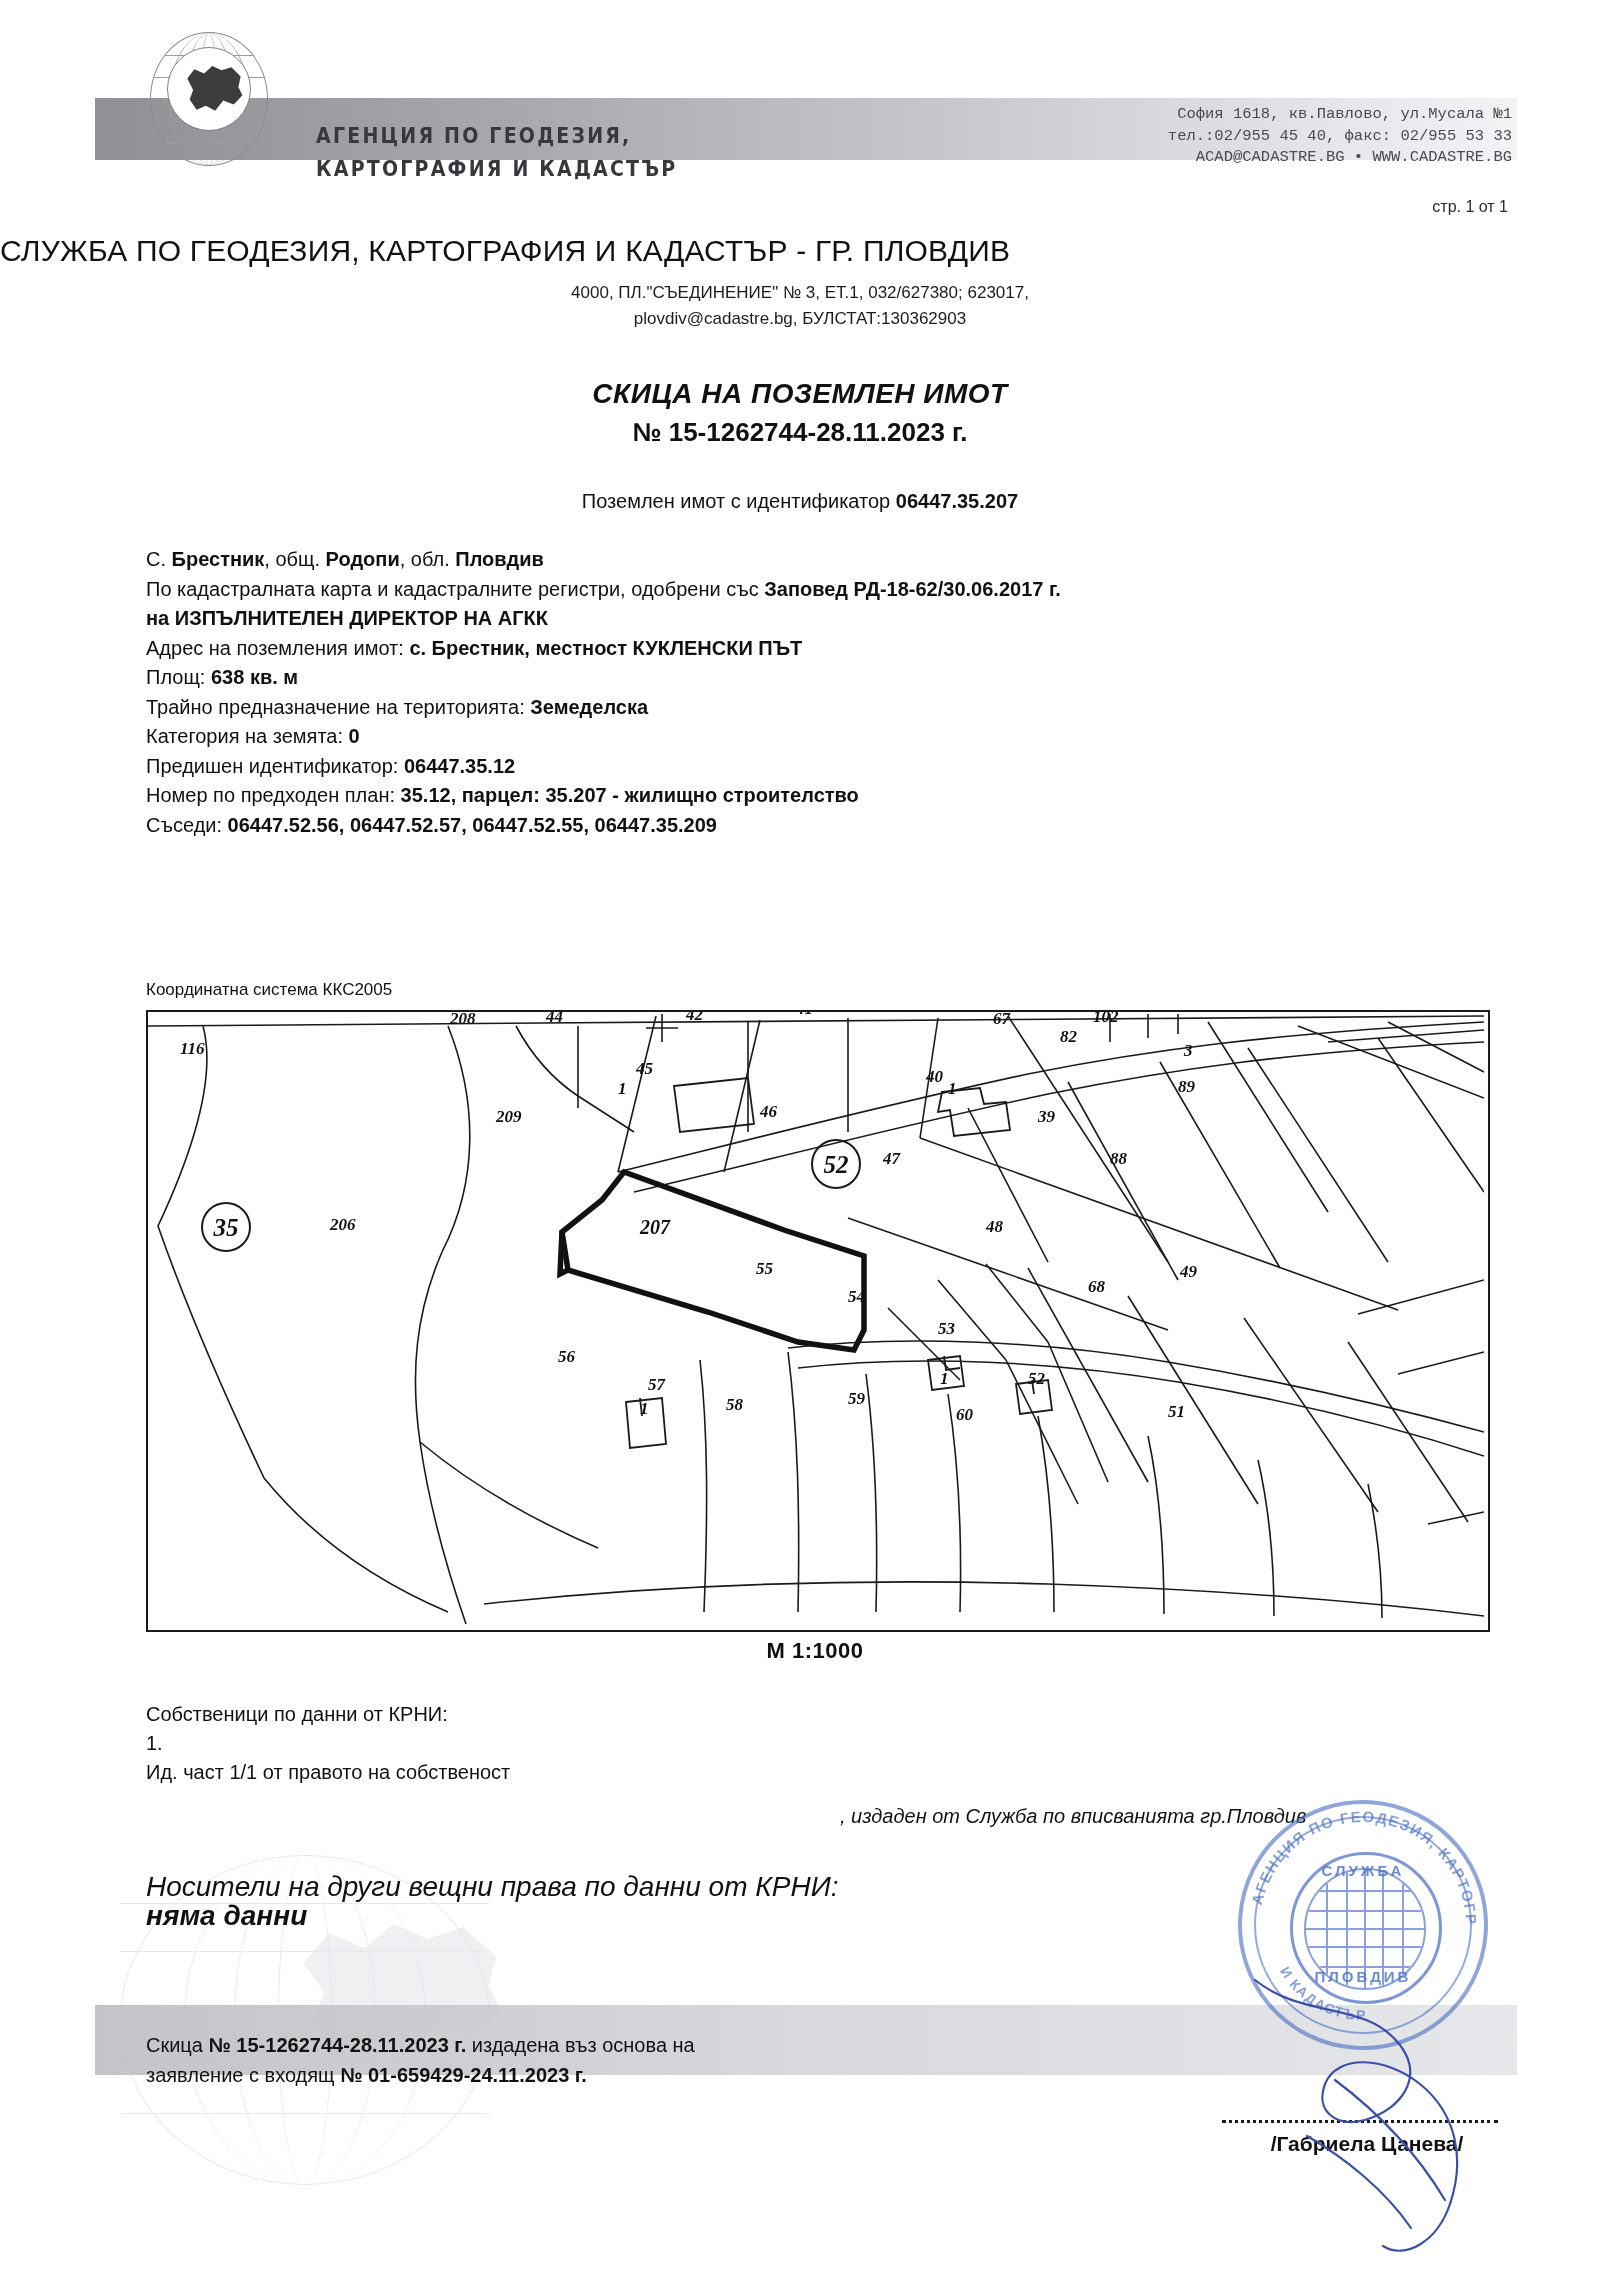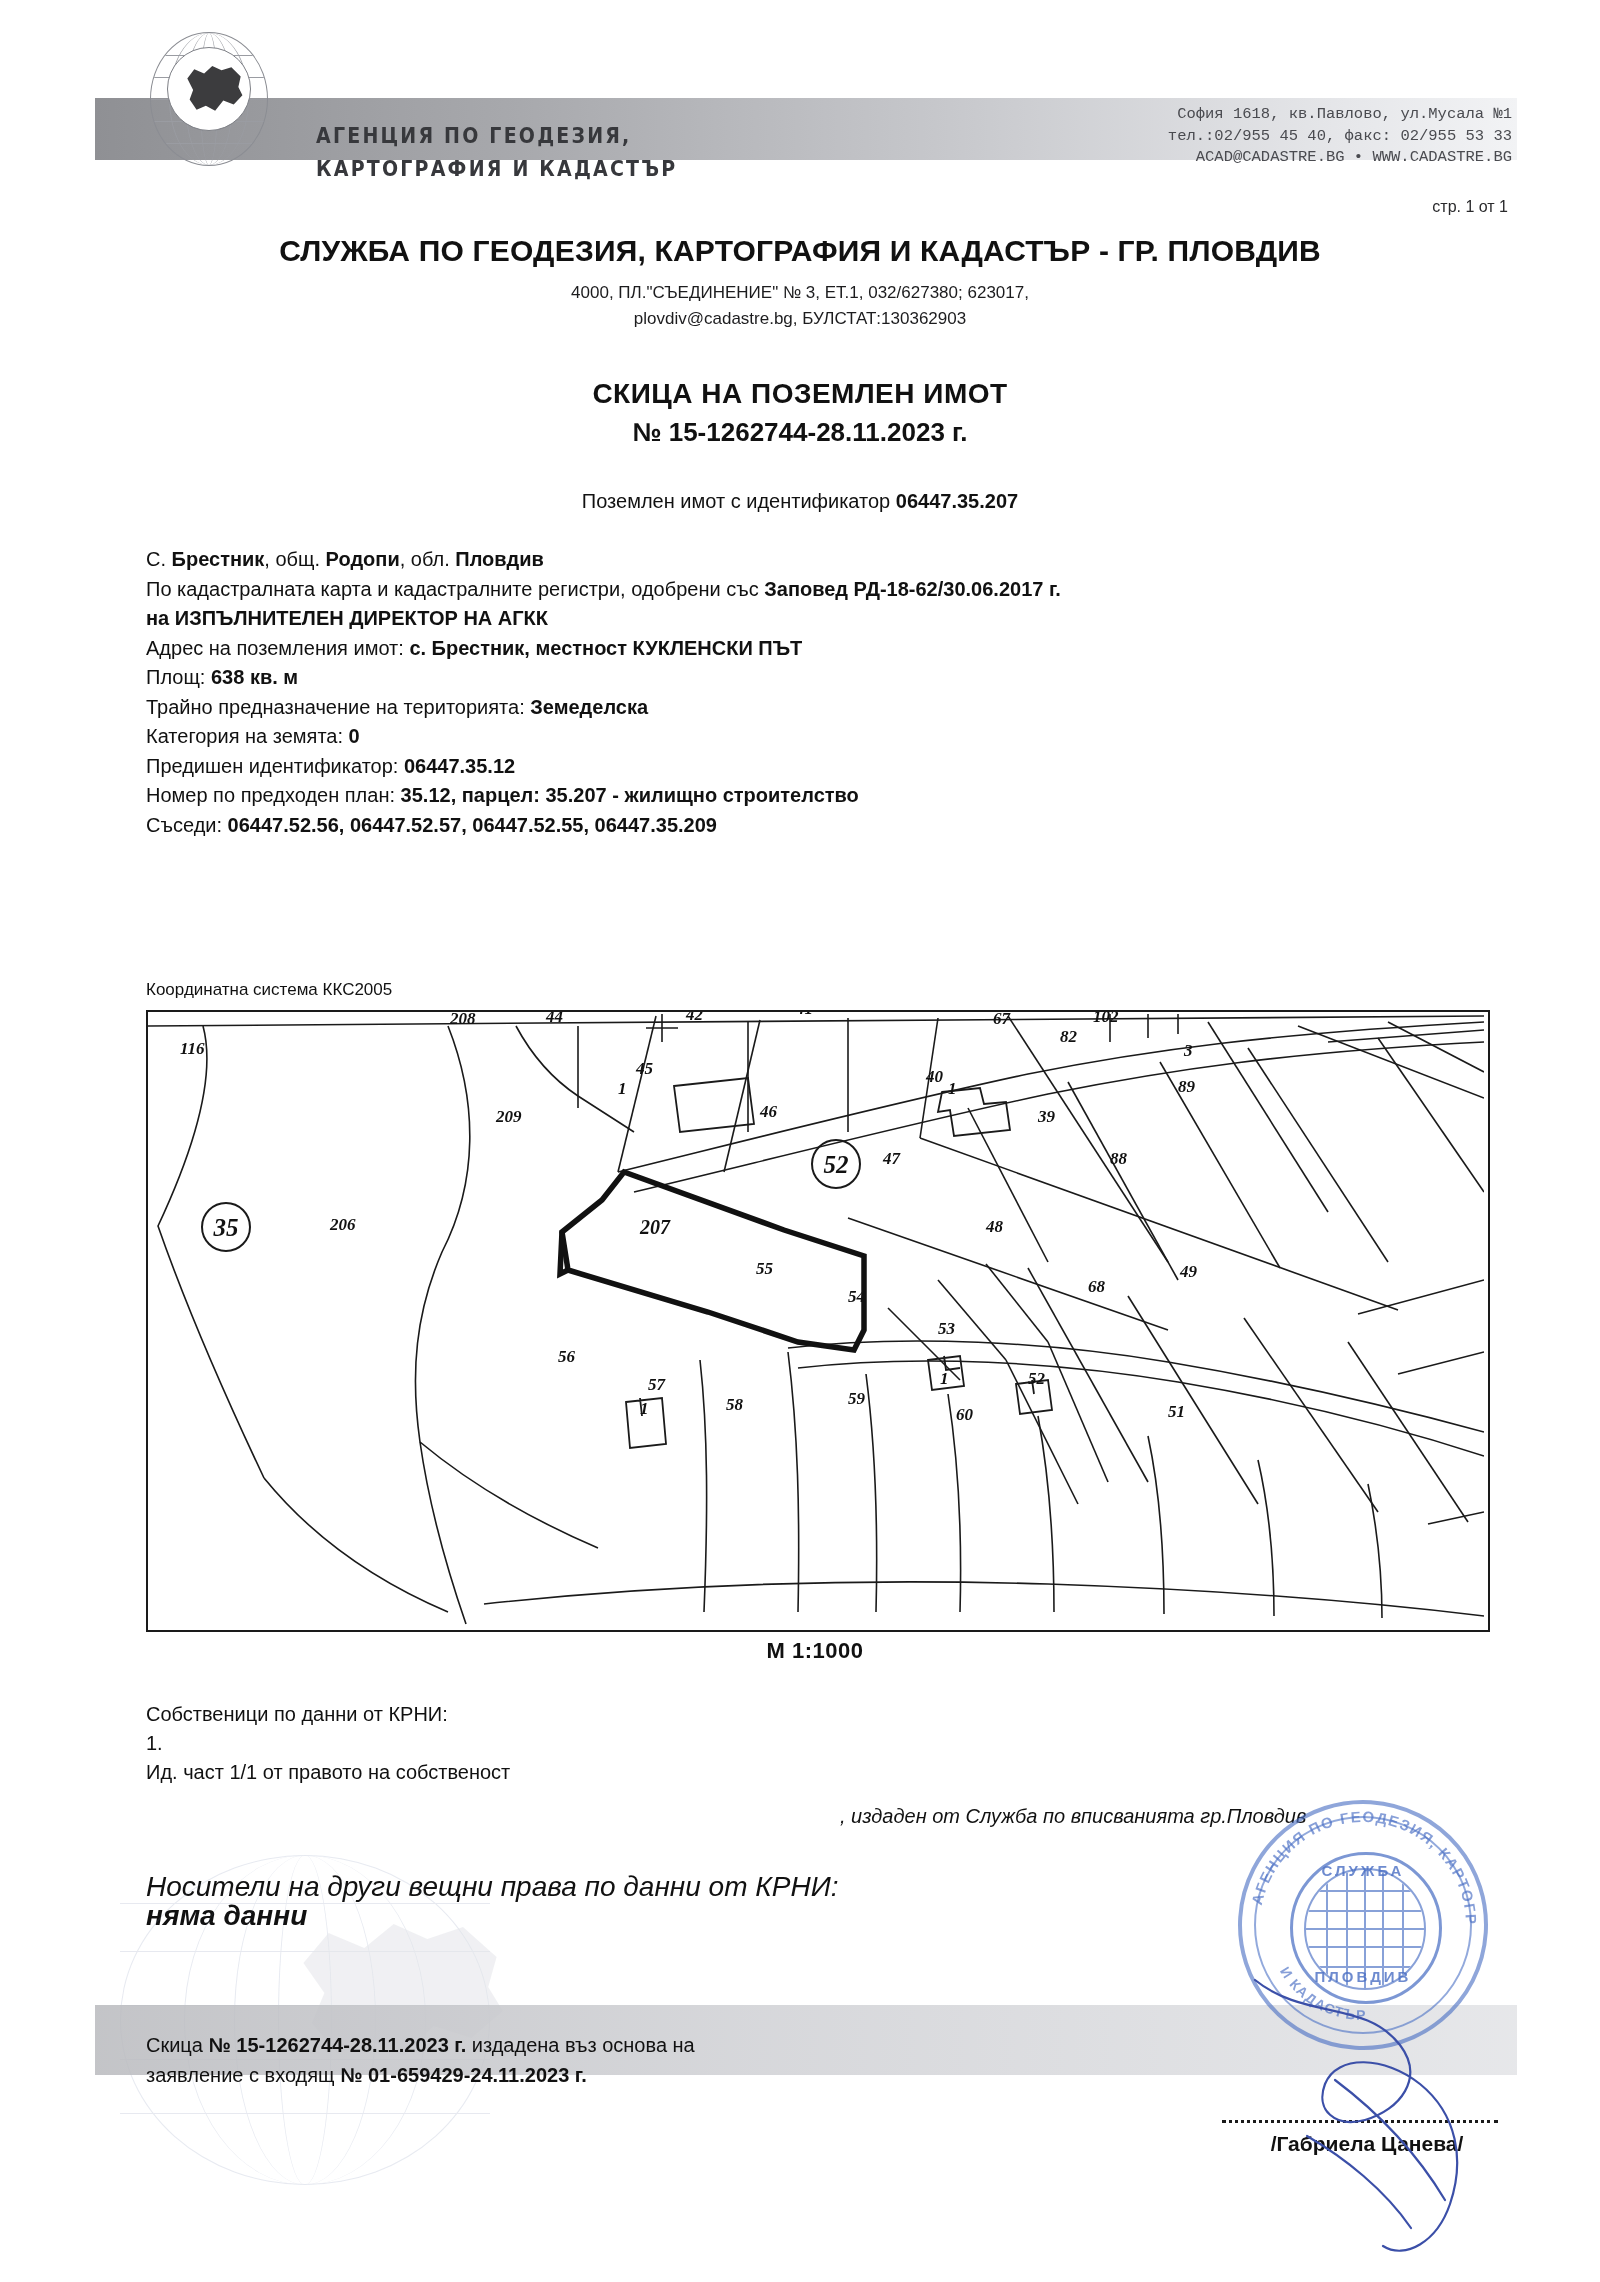--- a/index.html
+++ b/index.html
@@ -106,23 +106,22 @@
     top: 198px;
     font-size: 16px;
     color: #2a2a2c;
   }
 
   
   .office-title {
     position: absolute;
     left: 0; right: 0;
     top: 234px;
-    text-align: center;
     font-size: 30px;
-    font-weight: bold;
+    font-weight: normal;
     letter-spacing: 0.2px;
     color: #111;
   }
   .office-sub {
     position: absolute;
     left: 0; right: 0;
     top: 280px;
     text-align: center;
     font-size: 17px;
     line-height: 26px;
@@ -131,20 +130,21 @@
 
   
   .doc-title {
     position: absolute;
     left: 0; right: 0;
     top: 378px;
     text-align: center;
     font-size: 28px;
     font-weight: bold;
     letter-spacing: 0.5px;
+    font-style: italic;
   }
   .doc-number {
     position: absolute;
     left: 0; right: 0;
     top: 417px;
     text-align: center;
     font-size: 26px;
     font-weight: bold;
   }
   .identifier-line {

